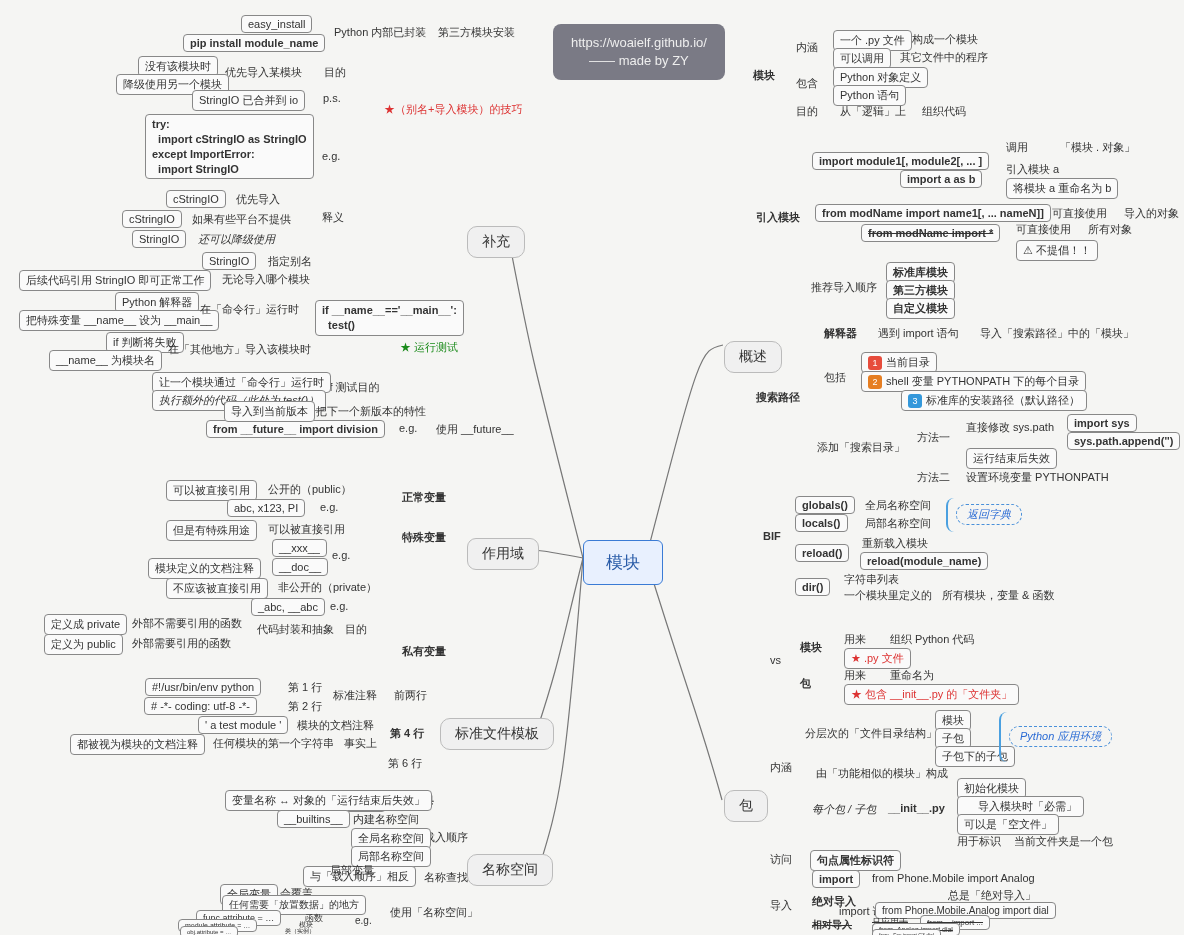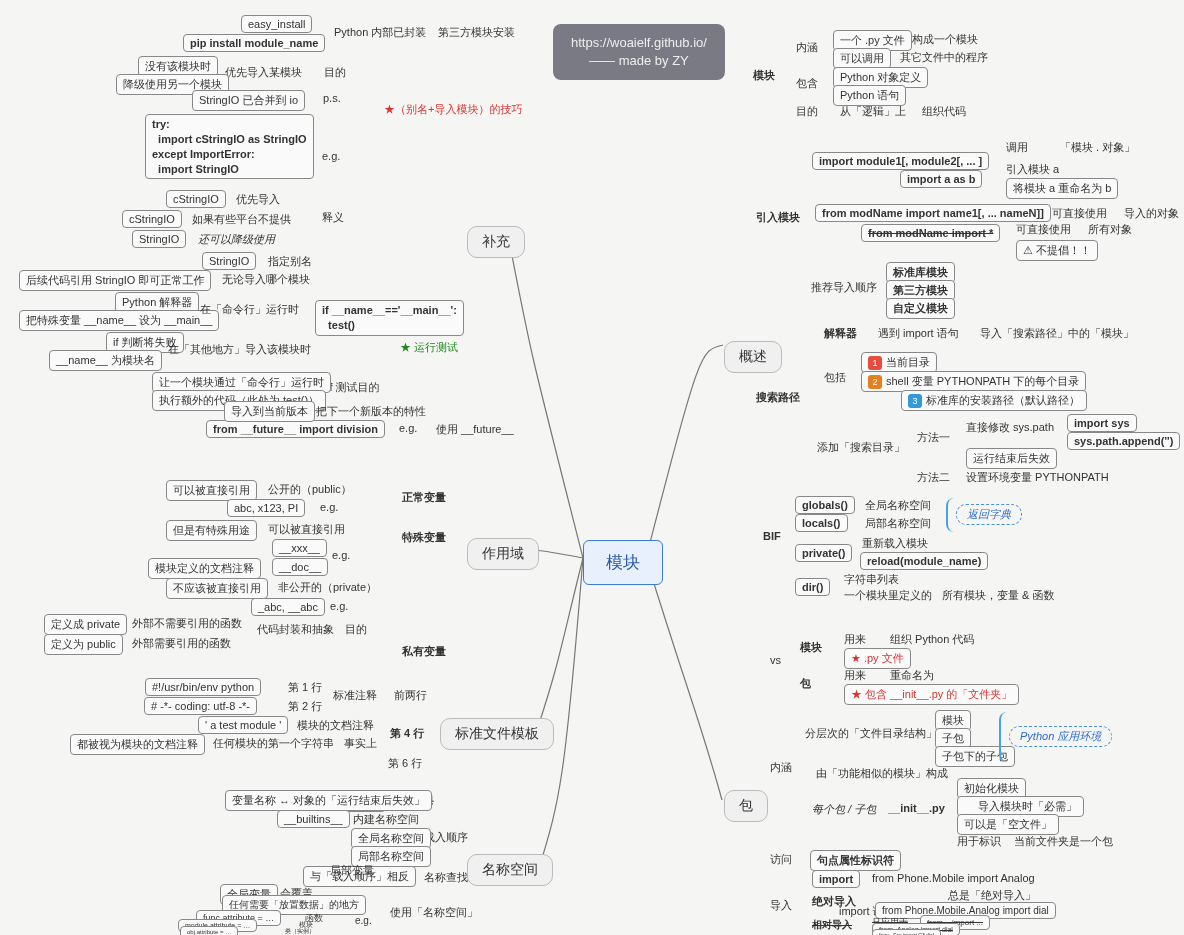--- a/index.html
+++ b/index.html
@@ -34,21 +34,21 @@
 </svg>
 
 <div class="credit" style="left:553px;top:24px;">
   <div>https://woaielf.github.io/</div>
   <div>—— made by ZY</div>
 </div>
 
 <div class="node root" style="left:583px;top:540px;">模块</div>
 
 <div class="node branch" style="left:467px;top:226px;">补充</div>
-<div class="node branch" style="left:467px;top:538px;">作用域</div>
+<div class="node branch" style="left:467px;top:538px;border-radius:9px;">作用域</div>
 <div class="node branch" style="left:440px;top:718px;">标准文件模板</div>
 <div class="node branch" style="left:467px;top:854px;">名称空间</div>
 
 <div class="node branch" style="left:724px;top:333px;margin-top:8px;">概述</div>
 <div class="node branch" style="left:724px;top:790px;">包</div>
 
 <div class="node box" style="left:241px;top:15px;">easy_install</div>
 <div class="node box bold" style="left:183px;top:34px;">pip install module_name</div>
 <div class="node plain" style="left:334px;top:25px;">Python 内部已封装</div>
 <div class="node plain" style="left:438px;top:25px;">第三方模块安装</div>
@@ -81,21 +81,21 @@
 <div class="node box bold" style="left:315px;top:300px;white-space:pre;line-height:1.35">if __name__=='__main__':
   test()</div>
 <div class="node box" style="left:115px;top:292px;">Python 解释器</div>
 <div class="node box" style="left:19px;top:310px;">把特殊变量 __name__ 设为 __main__</div>
 <div class="node plain" style="left:200px;top:302px;">在「命令行」运行时</div>
 <div class="node box" style="left:106px;top:332px;">if 判断将失败</div>
 <div class="node box" style="left:49px;top:350px;">__name__ 为模块名</div>
 <div class="node plain" style="left:168px;top:342px;">在「其他地方」导入该模块时</div>
 <div class="node plain" style="left:327px;top:380px;">if 测试目的</div>
 <div class="node box" style="left:152px;top:372px;">让一个模块通过「命令行」运行时</div>
-<div class="node box" style="left:152px;top:390px;">执行额外的代码（此处为 test()）</div>
+<div class="node box" style="left:152px;top:390px;font-style:italic;">执行额外的代码（此处为 test()）</div>
 <div class="node plain" style="left:436px;top:422px;">使用 __future__</div>
 <div class="node plain" style="left:399px;top:422px;">e.g.</div>
 <div class="node box bold" style="left:206px;top:420px;">from __future__ import division</div>
 <div class="node plain" style="left:316px;top:404px;">把下一个新版本的特性</div>
 <div class="node box" style="left:224px;top:401px;">导入到当前版本</div>
 
 <div class="node plain bold" style="left:402px;top:490px;">正常变量</div>
 <div class="node box" style="left:166px;top:480px;">可以被直接引用</div>
 <div class="node plain" style="left:268px;top:482px;">公开的（public）</div>
 <div class="node box" style="left:227px;top:499px;">abc, x123, PI</div>
@@ -207,21 +207,21 @@
 <div class="node plain" style="left:917px;top:470px;">方法二</div>
 <div class="node plain" style="left:966px;top:470px;">设置环境变量 PYTHONPATH</div>
 
 <div class="node plain bold" style="left:763px;top:530px;">BIF</div>
 <div class="node box bold" style="left:795px;top:496px;">globals()</div>
 <div class="node plain" style="left:865px;top:498px;">全局名称空间</div>
 <div class="node box bold" style="left:795px;top:514px;">locals()</div>
 <div class="node plain" style="left:865px;top:516px;">局部名称空间</div>
 <div class="node pill" style="left:956px;top:504px;">返回字典</div>
 <div class="brace" style="left:946px;top:498px;height:34px;width:6px;"></div>
-<div class="node box bold" style="left:795px;top:544px;">private()</div>
+<div class="node box bold" style="left:795px;top:544px;">reload()</div>
 <div class="node plain" style="left:862px;top:536px;">重新载入模块</div>
 <div class="node box bold" style="left:860px;top:552px;">reload(module_name)</div>
 <div class="node box bold" style="left:795px;top:578px;">dir()</div>
 <div class="node plain" style="left:844px;top:572px;">字符串列表</div>
 <div class="node plain" style="left:844px;top:588px;">一个模块里定义的</div>
 <div class="node plain" style="left:942px;top:588px;">所有模块，变量 &amp; 函数</div>
 
 <div class="node plain" style="left:770px;top:654px;">vs</div>
 <div class="node plain bold" style="left:800px;top:640px;">模块</div>
 <div class="node plain" style="left:844px;top:632px;">用来</div>

